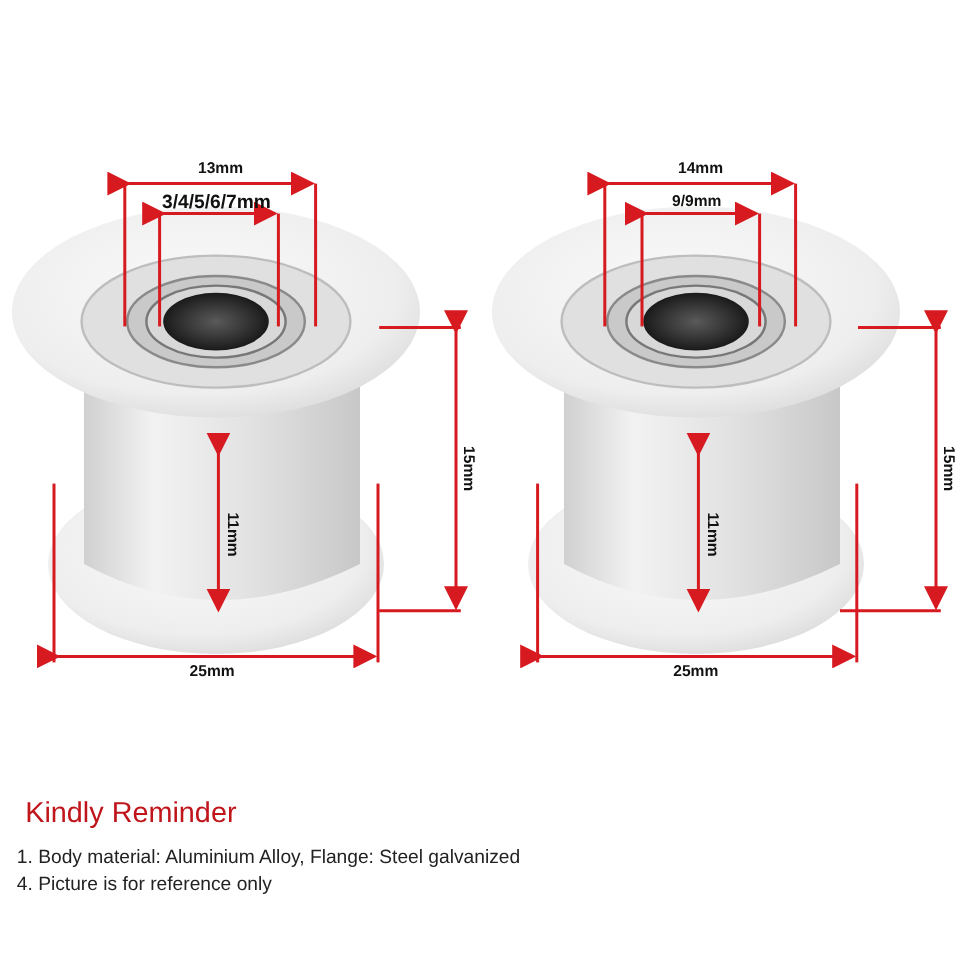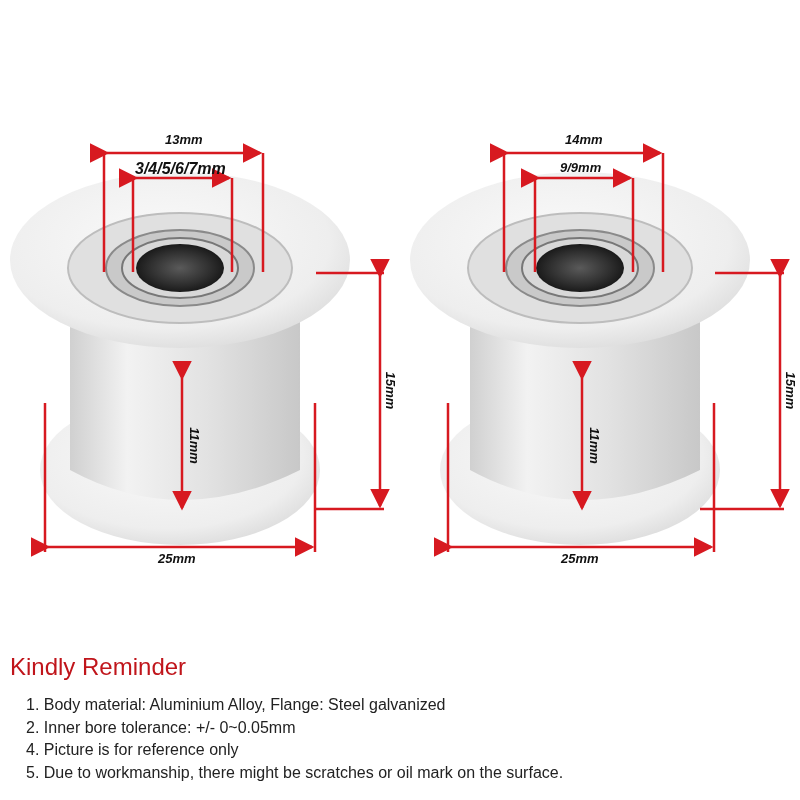--- a/index.html
+++ b/index.html
@@ -1,22 +1,22 @@
 <!DOCTYPE html>
 <html><head>
 <meta charset="utf-8">
 <style>
   html, body { margin:0; padding:0; background:#ffffff; }
   body { width:800px; height:800px; position:relative; overflow:hidden; font-family:"Liberation Sans", sans-serif; }
-  .figure { position:absolute; left:0; top:0; width:724px; height:640px;font-style:italic; }
+  .figure { position:absolute; left:0; top:0; width:724px; height:640px; }
   .dim-label { position:absolute; font-family:"Liberation Sans", sans-serif; font-weight:bold; color:#111; font-size:13px; white-space:nowrap; }
   .vlabel { transform:rotate(90deg); transform-origin:center center; }
   .reminder { position:absolute; left:10px; top:652px; width:790px; }
-  .reminder h2 { margin:0; font-weight:normal; color:#c0151b; font-size:24px; line-height:30px; font-family:"Liberation Sans", sans-serif; }
-  .reminder ol { margin:12px; padding:0; list-style:none; }
+  .reminder h2 { margin:11px; font-weight:normal; color:#c0151b; font-size:24px; line-height:30px; font-family:"Liberation Sans", sans-serif; }
+  .reminder ol { margin:0; padding:0; list-style:none; }
   .reminder li { font-size:16px; line-height:22.5px; color:#222; padding-left:4px; }
 </style>
 </head>
 <body>
 
 <div class="figure">
   <svg width="800" height="640" viewBox="0 0 800 640" xmlns="http://www.w3.org/2000/svg">
     <defs>
       <linearGradient id="body" x1="0" x2="1" y1="0" y2="0">
         <stop offset="0" stop-color="#d0d0d0"></stop>
@@ -104,17 +104,15 @@
   <span class="dim-label" style="left:560px;top:160px;">9/9mm</span>
   <span class="dim-label vlabel" style="left:576px;top:438px;">11mm</span>
   <span class="dim-label vlabel" style="left:772px;top:383px;">15mm</span>
   <span class="dim-label" style="left:561px;top:551px;">25mm</span>
 </div>
 
 <div class="reminder">
   <h2>Kindly Reminder</h2>
   <ol>
     <li>1. Body material: Aluminium Alloy, Flange: Steel galvanized</li>
-    <li>2. Inner bore tolerance: +/- 0~0.05mm</li>
     <li>4. Picture is for reference only</li>
-    <li>5. Due to workmanship, there might be scratches or oil mark on the surface.</li>
   </ol>
 </div>
 
 </body></html>

